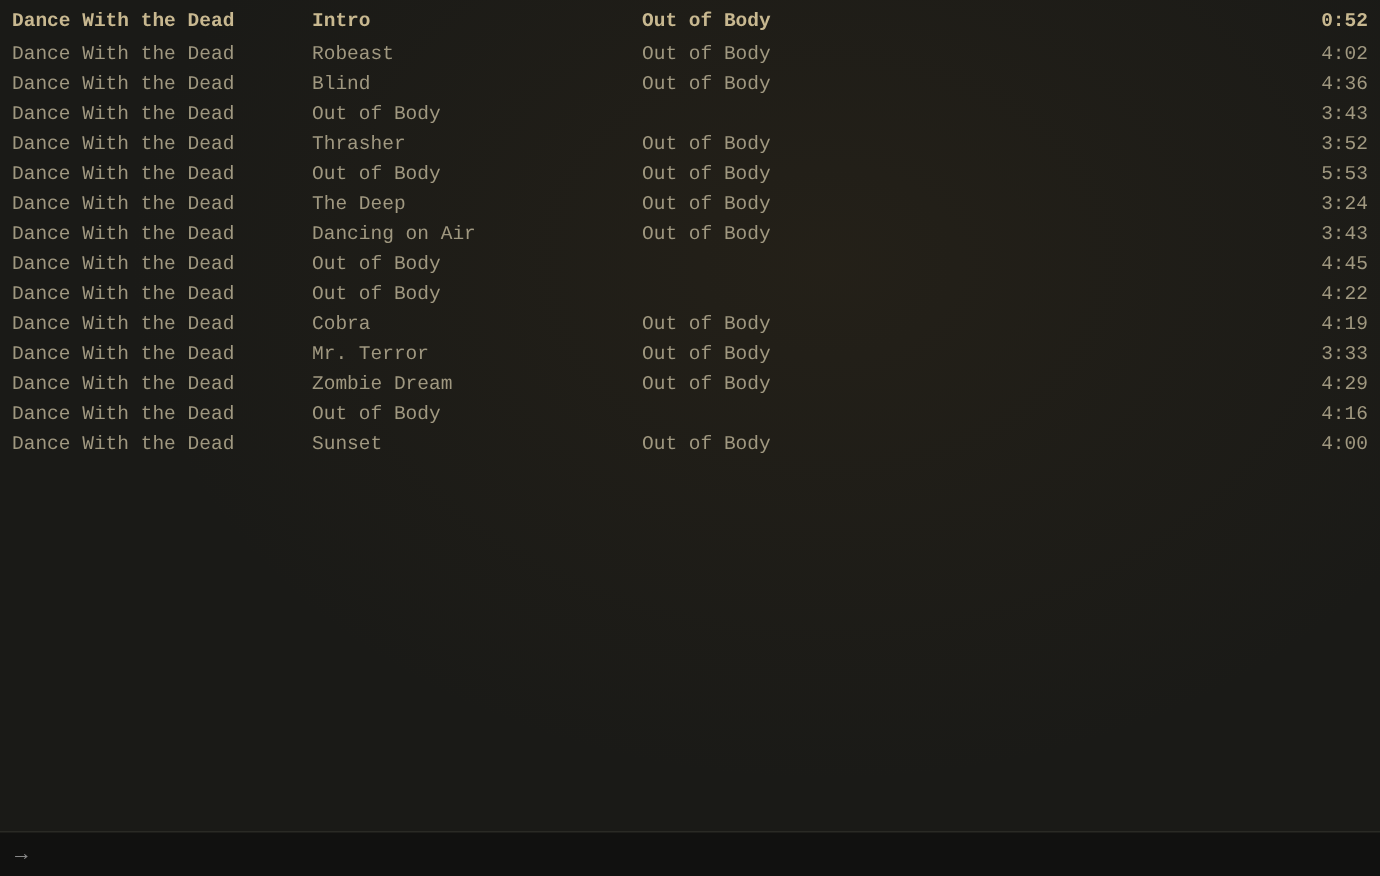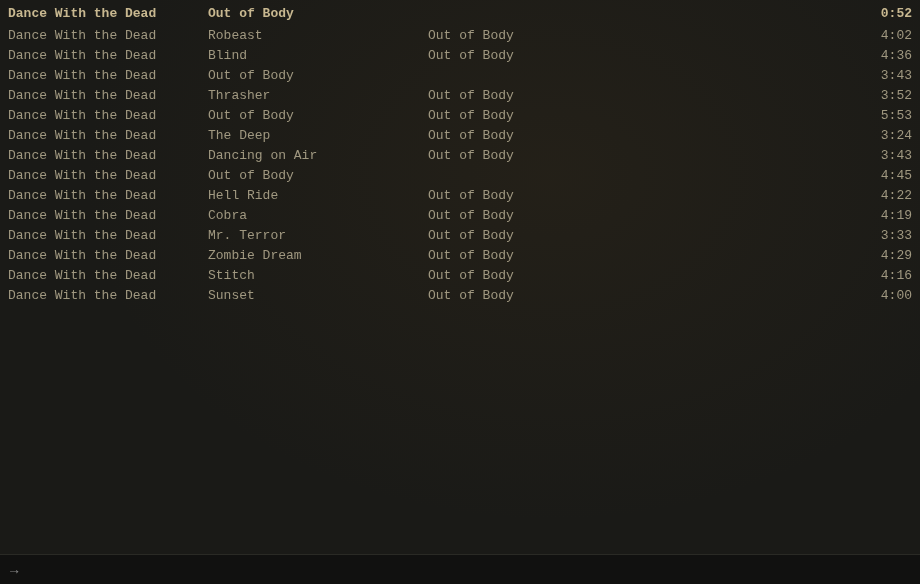--- a/index.html
+++ b/index.html
@@ -84,20 +84,21 @@
       z-index: 1;
     }
   </style>
 </head>
 <body>
 
 <div class="track-list">
 
   <div class="track-row header">
     <span class="col-artist">Dance With the Dead</span>
+    <span class="col-title">Intro</span>
     <span class="col-album">Out of Body</span>
     <span class="col-duration">0:52</span>
   </div>
 
 <div class="track-row">
       <span class="col-artist">Dance With the Dead</span>
       <span class="col-title">Robeast</span>
       <span class="col-album">Out of Body</span>
       <span class="col-duration">4:02</span>
     </div>
@@ -136,21 +137,20 @@
       <span class="col-album">Out of Body</span>
       <span class="col-duration">3:43</span>
     </div>
     <div class="track-row">
       <span class="col-artist">Dance With the Dead</span>
       <span class="col-album">Out of Body</span>
       <span class="col-duration">4:45</span>
     </div>
     <div class="track-row">
       <span class="col-artist">Dance With the Dead</span>
-      <span class="col-title">Hell Ride</span>
       <span class="col-album">Out of Body</span>
       <span class="col-duration">4:22</span>
     </div>
     <div class="track-row">
       <span class="col-artist">Dance With the Dead</span>
       <span class="col-title">Cobra</span>
       <span class="col-album">Out of Body</span>
       <span class="col-duration">4:19</span>
     </div>
     <div class="track-row">
@@ -160,21 +160,20 @@
       <span class="col-duration">3:33</span>
     </div>
     <div class="track-row">
       <span class="col-artist">Dance With the Dead</span>
       <span class="col-title">Zombie Dream</span>
       <span class="col-album">Out of Body</span>
       <span class="col-duration">4:29</span>
     </div>
     <div class="track-row">
       <span class="col-artist">Dance With the Dead</span>
-      <span class="col-title">Stitch</span>
       <span class="col-album">Out of Body</span>
       <span class="col-duration">4:16</span>
     </div>
     <div class="track-row">
       <span class="col-artist">Dance With the Dead</span>
       <span class="col-title">Sunset</span>
       <span class="col-album">Out of Body</span>
       <span class="col-duration">4:00</span>
     </div>
   </div>

